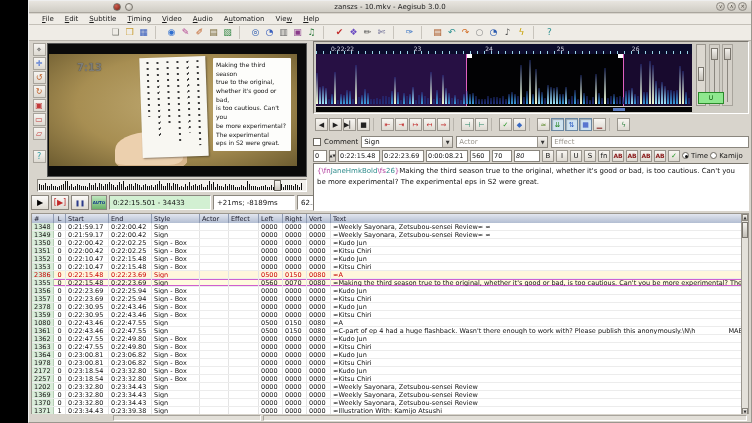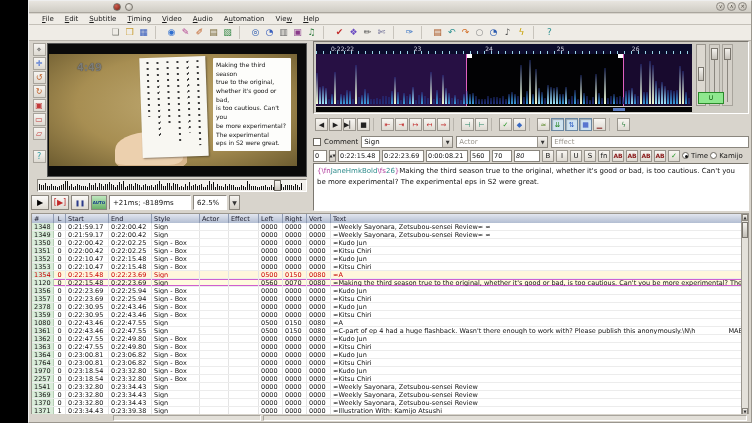--- a/index.html
+++ b/index.html
@@ -148,20 +148,21 @@
 </head>
 <body>
 
 <div id="window">
 
   <div id="titlebar">
     <div class="title-icons">
       <span class="tb-circle" style="background:radial-gradient(circle at 35% 30%,#d06050,#7a1a10);"></span>
       <span class="tb-circle" style="background:radial-gradient(circle at 35% 30%,#f0ede6,#b8b4ac);"></span>
     </div>
+    <span id="title-text">zanszs - 10.mkv - Aegisub 3.0.0</span>
     <div class="win-btns">
       <span class="win-btn">∨</span>
       <span class="win-btn">∧</span>
       <span class="win-btn">✕</span>
     </div>
   </div>
 
   <div id="menubar">
     <span class="menu-item"><u>F</u><span>i</span><span>l</span><span>e</span></span>
       <span class="menu-item"><u>E</u><span>d</span><span>i</span><span>t</span></span>
@@ -286,21 +287,21 @@
           <span>▱</span>
         </span>
         <span class="vgap"></span>
         <span class="vtool" style="color: rgb(42, 154, 160);">
           <span>?</span>
         </span>
     </div>
 
     <div id="video-display">
       <div id="video-frame">
-        <span id="vts">4:49</span>
+        <span id="vts">7:13</span>
         <div id="hand"></div>
         <div id="thumb"></div>
         <div id="note">
           <span class="note-col" style="height:92%"></span>
             <span class="note-col" style="height:78%"></span>
           <span class="note-col" style="height:88%"></span>
             <span class="note-col" style="height:70%"></span>
           <span class="note-col" style="height:84%"></span>
             <span class="note-col" style="height:60%"></span>
         </div>
@@ -450,20 +451,21 @@
           <span class="kf" style="left: 262px; height: 7px;"></span>
         </div>
       <div id="seek-thumb" style="left:88%;"></div>
     </div>
 
     <div id="video-controls">
       <span class="vc-btn">▶</span>
       <span class="vc-btn" style="color:#c22a2a;">[▶]</span>
       <span class="vc-btn" style="color:#2a3a8a;font-size:6px;">❚❚</span>
       <span id="auto-btn">AUTO</span>
+      <span class="sunken" id="time-display">0:22:15.501 - 34433</span>
       <span class="sunken" id="offset-display">+21ms; -8189ms</span>
       <span class="sunken" id="zoom-combo">62.5%</span>
       <span class="dd-btn">▼</span>
     </div>
 
     <div id="audio-panel">
       <div id="audio-display">
         <div id="ruler">
           <span class="ruler-label" style="left: 4%;">0:22:22</span>
             <span class="ruler-label" style="left: 26%;">23</span>
@@ -815,34 +817,34 @@
           <span class="cell c-end">0:22:15.48</span>
           <span class="cell c-style">Sign - Box</span>
           <span class="cell c-actor"></span>
           <span class="cell c-effect"></span>
           <span class="cell c-num3">0000</span>
           <span class="cell c-num3">0000</span>
           <span class="cell c-num3">0000</span>
           <span class="cell c-text">≈Kitsu Chiri</span>
         </div>
         <div class="row red">
-          <span class="cell c-n">1354</span>
+          <span class="cell c-n">2386</span>
           <span class="cell c-l">0</span>
           <span class="cell c-start">0:22:15.48</span>
           <span class="cell c-end">0:22:23.69</span>
           <span class="cell c-style">Sign</span>
           <span class="cell c-actor"></span>
           <span class="cell c-effect"></span>
           <span class="cell c-num3">0500</span>
           <span class="cell c-num3">0150</span>
           <span class="cell c-num3">0080</span>
           <span class="cell c-text">≈A</span>
         </div>
         <div class="row active">
-          <span class="cell c-n">1120</span>
+          <span class="cell c-n">1355</span>
           <span class="cell c-l">0</span>
           <span class="cell c-start">0:22:15.48</span>
           <span class="cell c-end">0:22:23.69</span>
           <span class="cell c-style">Sign</span>
           <span class="cell c-actor"></span>
           <span class="cell c-effect"></span>
           <span class="cell c-num3">0560</span>
           <span class="cell c-num3">0070</span>
           <span class="cell c-num3">0080</span>
           <span class="cell c-text">≈Making the third season true to the original, whether it's good or bad, is too cautious. Can't you be more experimental? The experimental eps in S2 w</span>
@@ -958,34 +960,34 @@
           <span class="cell c-end">0:23:06.82</span>
           <span class="cell c-style">Sign - Box</span>
           <span class="cell c-actor"></span>
           <span class="cell c-effect"></span>
           <span class="cell c-num3">0000</span>
           <span class="cell c-num3">0000</span>
           <span class="cell c-num3">0000</span>
           <span class="cell c-text">≈Kudo Jun</span>
         </div>
         <div class="row">
-          <span class="cell c-n">1764</span>
+          <span class="cell c-n">1978</span>
           <span class="cell c-l">0</span>
           <span class="cell c-start">0:23:00.81</span>
           <span class="cell c-end">0:23:06.82</span>
           <span class="cell c-style">Sign - Box</span>
           <span class="cell c-actor"></span>
           <span class="cell c-effect"></span>
           <span class="cell c-num3">0000</span>
           <span class="cell c-num3">0000</span>
           <span class="cell c-num3">0000</span>
           <span class="cell c-text">≈Kitsu Chiri</span>
         </div>
         <div class="row">
-          <span class="cell c-n">1970</span>
+          <span class="cell c-n">2172</span>
           <span class="cell c-l">0</span>
           <span class="cell c-start">0:23:18.54</span>
           <span class="cell c-end">0:23:32.80</span>
           <span class="cell c-style">Sign - Box</span>
           <span class="cell c-actor"></span>
           <span class="cell c-effect"></span>
           <span class="cell c-num3">0000</span>
           <span class="cell c-num3">0000</span>
           <span class="cell c-num3">0000</span>
           <span class="cell c-text">≈Kudo Jun</span>
@@ -997,21 +999,21 @@
           <span class="cell c-end">0:23:32.80</span>
           <span class="cell c-style">Sign - Box</span>
           <span class="cell c-actor"></span>
           <span class="cell c-effect"></span>
           <span class="cell c-num3">0000</span>
           <span class="cell c-num3">0000</span>
           <span class="cell c-num3">0000</span>
           <span class="cell c-text">≈Kitsu Chiri</span>
         </div>
         <div class="row">
-          <span class="cell c-n">1541</span>
+          <span class="cell c-n">1202</span>
           <span class="cell c-l">0</span>
           <span class="cell c-start">0:23:32.80</span>
           <span class="cell c-end">0:23:34.43</span>
           <span class="cell c-style">Sign</span>
           <span class="cell c-actor"></span>
           <span class="cell c-effect"></span>
           <span class="cell c-num3">0000</span>
           <span class="cell c-num3">0000</span>
           <span class="cell c-num3">0000</span>
           <span class="cell c-text">≈Weekly Sayonara, Zetsubou-sensei Review</span>

